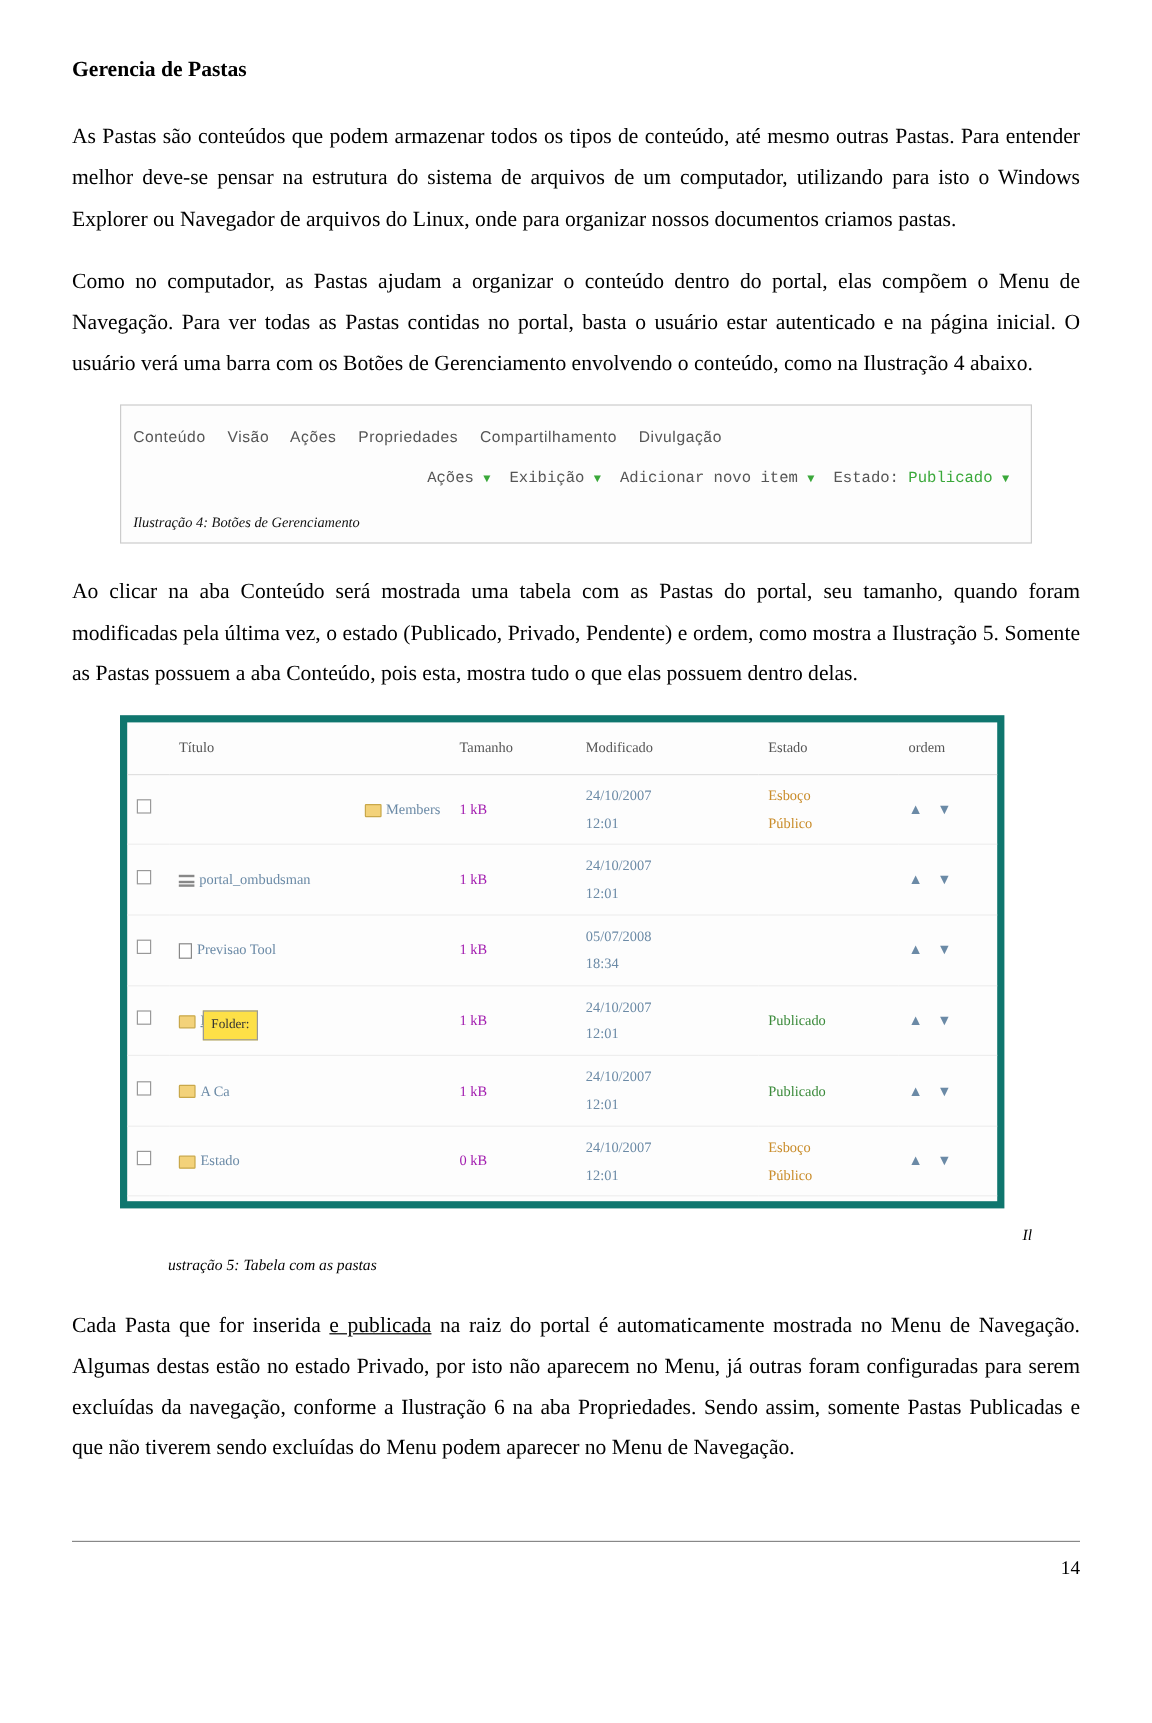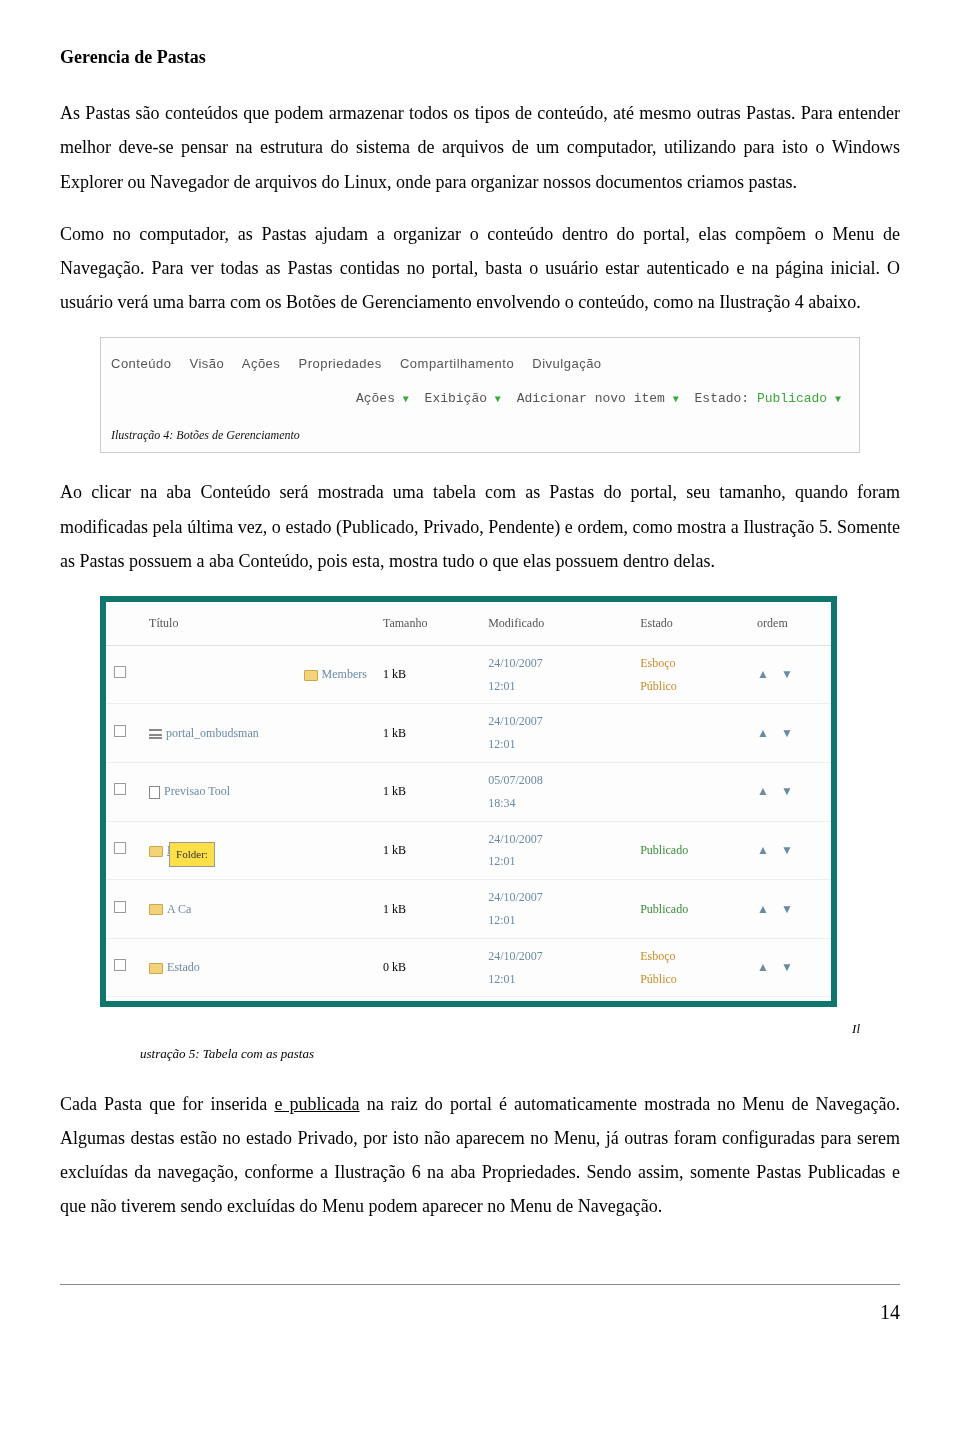--- a/index.html
+++ b/index.html
@@ -69,21 +69,21 @@
     padding: 10px 8px;
     border-bottom: 1px solid #e0e0e0;
     color: #555;
   }
   .folder-table td {
     padding: 6px 8px;
     border-bottom: 1px solid #eee;
     vertical-align: middle;
     color: #6b8aa6;
   }
-  .folder-table td.gray { color: #000000; }
+  .folder-table td.gray { color: #a21caf; }
   .folder-table td.state-esboço { color: #c98c2a; }
   .folder-table td.state-publicado { color: #3a8a3a; }
   .folder-table td.black { color: #333; }
   .chk { width: 12px; height: 12px; border: 1px solid #999; display: inline-block; background: #fff; }
   .icon-folder {
     display: inline-block; width: 14px; height: 11px;
     background: #f3d27a; border: 1px solid #c9a84a; border-radius: 1px;
     margin-right: 4px; vertical-align: middle;
   }
   .icon-page {
@@ -114,21 +114,21 @@
   .il-frag {
     font-style: italic; font-size: 13px; text-align: right;
     margin: 0 40px 0 0;
   }
   .caption-below {
     font-style: italic; font-size: 13px;
     margin: 0 0 20px 80px;
   }
   .page-num {
     text-align: right;
-    font-size: 20px;
+    font-size: 16px;
     margin-top: 60px;
     padding-top: 8px;
     border-top: 1px solid #888;
   }
   .striked { text-decoration: underline; }
   .cut { color: #6b8aa6; }
 </style>
 </head>
 <body>
 

